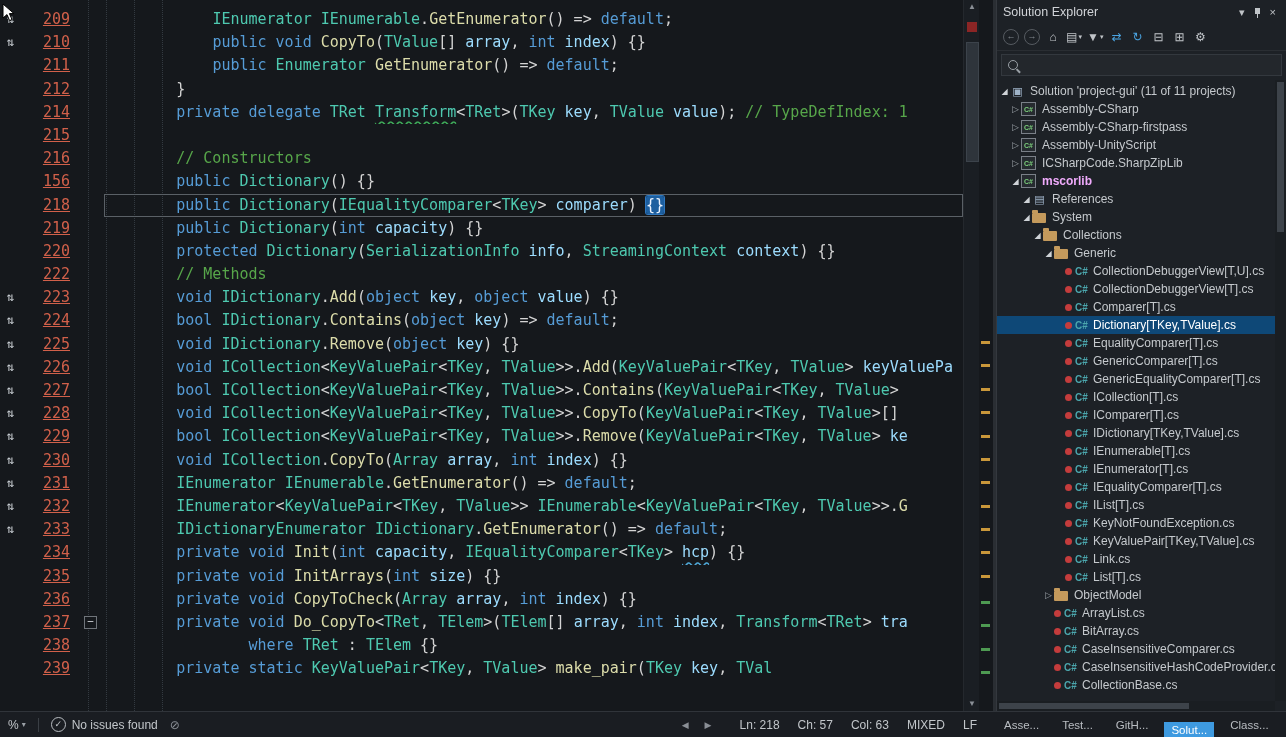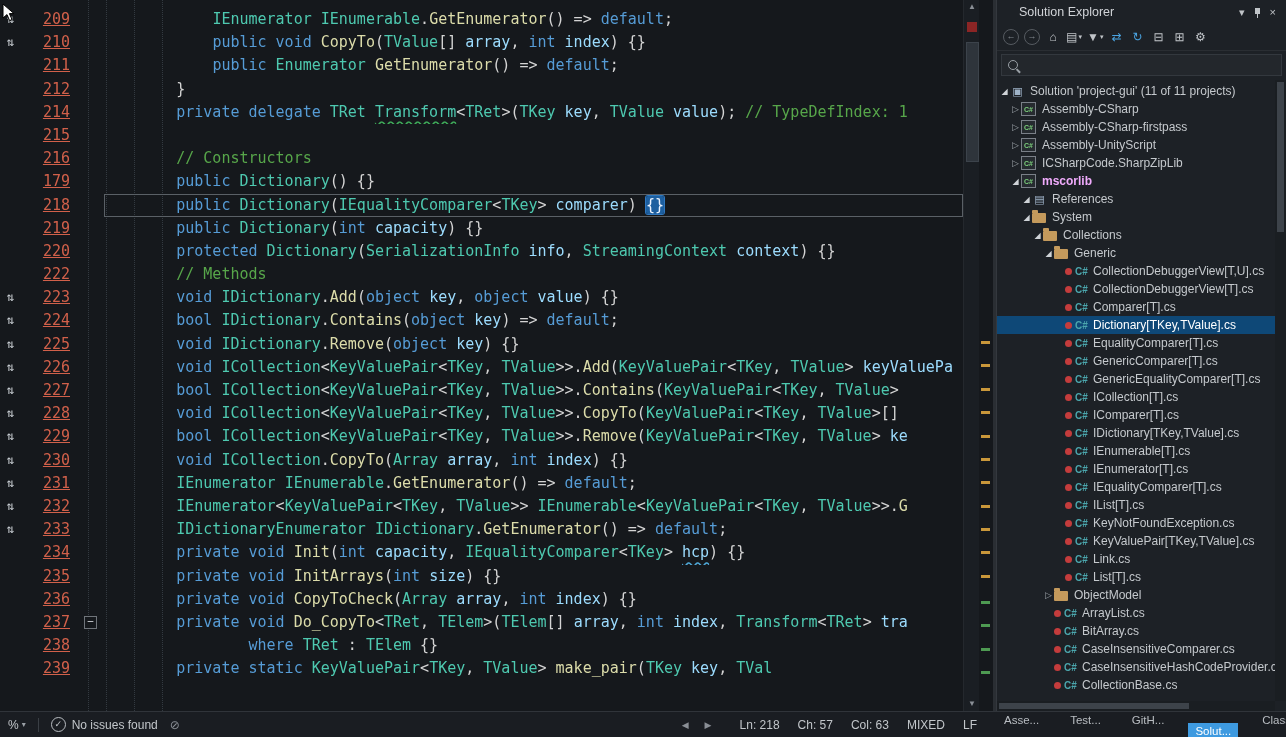--- a/index.html
+++ b/index.html
@@ -32,21 +32,21 @@
   .sb-thumb{position:absolute;left:2px;width:11px;background:#2e343b;border:1px solid #3c434b;}
   .err-sq{position:absolute;left:3px;top:22px;width:10px;height:10px;background:#8b2525;}
   .sb-arrow{position:absolute;left:0;width:16px;text-align:center;color:#8a8f96;font-size:8px;line-height:10px;}
   .mark{position:absolute;left:2px;width:9px;height:3px;}
   .splitter{width:3px;background:#2a2e33;cursor:col-resize;}
 
   
   .se{width:289px;flex:none;background:#1d2126;border-left:1px solid #34383e;display:flex;
     flex-direction:column;position:relative;color:#c5c9cd;font-size:12px;}
   .se-header{height:24px;display:flex;align-items:center;padding:0 6px;}
-  .se-title{flex:1;font-size:12.5px;color:#d0d3d7;margin-left:16px;}
+  .se-title{flex:1;font-size:12.5px;color:#d0d3d7;}
   .hbtn{background:none;border:0;color:#c0c4c8;padding:0 4px;font-size:11px;line-height:16px;cursor:default;}
   .pinshape{position:relative;display:inline-block;width:9px;height:12px;vertical-align:middle;}
   .pinshape::before{content:"";position:absolute;left:2px;top:1px;width:5px;height:6px;background:#c0c4c8;}
   .pinshape::after{content:"";position:absolute;left:4px;top:7px;width:1px;height:4px;background:#c0c4c8;}
   .se-toolbar{height:26px;display:flex;align-items:center;gap:1px;padding:0 4px;border-bottom:1px solid #2a2e33;}
   .tbtn{background:none;border:0;color:#c0c4c8;min-width:20px;height:20px;font-size:12px;
     display:inline-flex;align-items:center;justify-content:center;cursor:default;padding:0 2px;}
   .tbtn .circle{border:1px solid #565b61;border-radius:50%;width:14px;height:14px;line-height:12px;
     font-size:9px;color:#848a90;display:inline-block;text-align:center;}
   .tbtn.blue{color:#4aa3e0;}
@@ -82,21 +82,21 @@
   .sb-left{flex:1;display:flex;align-items:center;gap:12px;padding-left:8px;}
   .zoom{display:flex;align-items:center;gap:3px;}
   .zoom .caret{font-size:8px;color:#9aa0a6;}
   .vdiv{width:1px;height:14px;background:#3a3f45;}
   .issues{display:flex;align-items:center;gap:6px;}
   .checkcircle{width:13px;height:13px;border:1px solid #b9bdc2;border-radius:50%;font-size:9px;
     line-height:12px;text-align:center;display:inline-block;}
   .dimicon{color:#8a8f96;font-size:12px;}
   .hsarrows{display:flex;gap:16px;margin-right:28px;color:#8a8f96;font-size:9px;}
   .sb-pos{display:flex;gap:18px;margin-right:16px;}
-  .sb-tabs{width:289px;flex:none;display:flex;gap:17px;align-items:flex-start;padding-left:4px;height:100%;}
+  .sb-tabs{width:289px;flex:none;display:flex;gap:9px;align-items:center;padding-left:4px;height:100%;}
   .sb-tab{padding:2px 7px;font-size:11.5px;color:#b9bdc2;cursor:default;}
   .sb-tab.active{background:#3e9ae0;color:#fff;margin-top:11px;}
 
   .cursor{position:absolute;left:2px;top:3px;z-index:99;}
 </style>
 </head>
 <body>
 
 <div class="app">
   <svg class="cursor" width="16" height="20" viewBox="0 0 16 20">
@@ -112,21 +112,21 @@
           <div style="left:162px"></div>
       </div>
       <div id="code-lines">
           <div class="code-line"><span class="g-icon">⇅</span><span class="g-num">209</span><span class="g-fold"></span><span class="g-text"><span class="tk-p">            </span><span class="tk-t">IEnumerator</span><span class="tk-p"> </span><span class="tk-t">IEnumerable</span><span class="tk-p">.</span><span class="tk-m">GetEnumerator</span><span class="tk-p">() =&gt; </span><span class="tk-k">default</span><span class="tk-p">;</span></span></div>
           <div class="code-line"><span class="g-icon">⇅</span><span class="g-num">210</span><span class="g-fold"></span><span class="g-text"><span class="tk-p">            </span><span class="tk-k">public</span><span class="tk-p"> </span><span class="tk-k">void</span><span class="tk-p"> </span><span class="tk-m">CopyTo</span><span class="tk-p">(</span><span class="tk-t">TValue</span><span class="tk-p">[] </span><span class="tk-v">array</span><span class="tk-p">, </span><span class="tk-k">int</span><span class="tk-p"> </span><span class="tk-v">index</span><span class="tk-p">) {}</span></span></div>
           <div class="code-line"><span class="g-icon"></span><span class="g-num">211</span><span class="g-fold"></span><span class="g-text"><span class="tk-p">            </span><span class="tk-k">public</span><span class="tk-p"> </span><span class="tk-t">Enumerator</span><span class="tk-p"> </span><span class="tk-m">GetEnumerator</span><span class="tk-p">() =&gt; </span><span class="tk-k">default</span><span class="tk-p">;</span></span></div>
           <div class="code-line"><span class="g-icon"></span><span class="g-num">212</span><span class="g-fold"></span><span class="g-text"><span class="tk-p">        }</span></span></div>
           <div class="code-line"><span class="g-icon"></span><span class="g-num">214</span><span class="g-fold"></span><span class="g-text"><span class="tk-p">        </span><span class="tk-k">private</span><span class="tk-p"> </span><span class="tk-k">delegate</span><span class="tk-p"> </span><span class="tk-t">TRet</span><span class="tk-p"> </span><span class="tk-t sq-g">Transform</span><span class="tk-p">&lt;</span><span class="tk-t">TRet</span><span class="tk-p">&gt;(</span><span class="tk-t">TKey</span><span class="tk-p"> </span><span class="tk-v">key</span><span class="tk-p">, </span><span class="tk-t">TValue</span><span class="tk-p"> </span><span class="tk-v">value</span><span class="tk-p">); </span><span class="tk-c">// TypeDefIndex: 1</span></span></div>
           <div class="code-line"><span class="g-icon"></span><span class="g-num">215</span><span class="g-fold"></span><span class="g-text"></span></div>
           <div class="code-line"><span class="g-icon"></span><span class="g-num">216</span><span class="g-fold"></span><span class="g-text"><span class="tk-p">        </span><span class="tk-c">// Constructors</span></span></div>
-          <div class="code-line"><span class="g-icon"></span><span class="g-num">179</span><span class="g-fold"></span><span class="g-text"><span class="tk-p">        </span><span class="tk-k">public</span><span class="tk-p"> </span><span class="tk-t">Dictionary</span><span class="tk-p">() {}</span></span></div>
+          <div class="code-line"><span class="g-icon"></span><span class="g-num">156</span><span class="g-fold"></span><span class="g-text"><span class="tk-p">        </span><span class="tk-k">public</span><span class="tk-p"> </span><span class="tk-t">Dictionary</span><span class="tk-p">() {}</span></span></div>
           <div class="code-line current"><span class="g-icon"></span><span class="g-num">218</span><span class="g-fold"></span><span class="g-text"><span class="tk-p">        </span><span class="tk-k">public</span><span class="tk-p"> </span><span class="tk-t">Dictionary</span><span class="tk-p">(</span><span class="tk-t">IEqualityComparer</span><span class="tk-p">&lt;</span><span class="tk-t">TKey</span><span class="tk-p">&gt; </span><span class="tk-v">comparer</span><span class="tk-p">) </span><span class="tk-p brace">{}</span></span></div>
           <div class="code-line"><span class="g-icon"></span><span class="g-num">219</span><span class="g-fold"></span><span class="g-text"><span class="tk-p">        </span><span class="tk-k">public</span><span class="tk-p"> </span><span class="tk-t">Dictionary</span><span class="tk-p">(</span><span class="tk-k">int</span><span class="tk-p"> </span><span class="tk-v">capacity</span><span class="tk-p">) {}</span></span></div>
           <div class="code-line"><span class="g-icon"></span><span class="g-num">220</span><span class="g-fold"></span><span class="g-text"><span class="tk-p">        </span><span class="tk-k">protected</span><span class="tk-p"> </span><span class="tk-t">Dictionary</span><span class="tk-p">(</span><span class="tk-t">SerializationInfo</span><span class="tk-p"> </span><span class="tk-v">info</span><span class="tk-p">, </span><span class="tk-t">StreamingContext</span><span class="tk-p"> </span><span class="tk-v">context</span><span class="tk-p">) {}</span></span></div>
           <div class="code-line"><span class="g-icon"></span><span class="g-num">222</span><span class="g-fold"></span><span class="g-text"><span class="tk-p">        </span><span class="tk-c">// Methods</span></span></div>
           <div class="code-line"><span class="g-icon">⇅</span><span class="g-num">223</span><span class="g-fold"></span><span class="g-text"><span class="tk-p">        </span><span class="tk-k">void</span><span class="tk-p"> </span><span class="tk-t">IDictionary</span><span class="tk-p">.</span><span class="tk-m">Add</span><span class="tk-p">(</span><span class="tk-k">object</span><span class="tk-p"> </span><span class="tk-v">key</span><span class="tk-p">, </span><span class="tk-k">object</span><span class="tk-p"> </span><span class="tk-v">value</span><span class="tk-p">) {}</span></span></div>
           <div class="code-line"><span class="g-icon">⇅</span><span class="g-num">224</span><span class="g-fold"></span><span class="g-text"><span class="tk-p">        </span><span class="tk-k">bool</span><span class="tk-p"> </span><span class="tk-t">IDictionary</span><span class="tk-p">.</span><span class="tk-m">Contains</span><span class="tk-p">(</span><span class="tk-k">object</span><span class="tk-p"> </span><span class="tk-v">key</span><span class="tk-p">) =&gt; </span><span class="tk-k">default</span><span class="tk-p">;</span></span></div>
           <div class="code-line"><span class="g-icon">⇅</span><span class="g-num">225</span><span class="g-fold"></span><span class="g-text"><span class="tk-p">        </span><span class="tk-k">void</span><span class="tk-p"> </span><span class="tk-t">IDictionary</span><span class="tk-p">.</span><span class="tk-m">Remove</span><span class="tk-p">(</span><span class="tk-k">object</span><span class="tk-p"> </span><span class="tk-v">key</span><span class="tk-p">) {}</span></span></div>
           <div class="code-line"><span class="g-icon">⇅</span><span class="g-num">226</span><span class="g-fold"></span><span class="g-text"><span class="tk-p">        </span><span class="tk-k">void</span><span class="tk-p"> </span><span class="tk-t">ICollection</span><span class="tk-p">&lt;</span><span class="tk-t">KeyValuePair</span><span class="tk-p">&lt;</span><span class="tk-t">TKey</span><span class="tk-p">, </span><span class="tk-t">TValue</span><span class="tk-p">&gt;&gt;.</span><span class="tk-m">Add</span><span class="tk-p">(</span><span class="tk-t">KeyValuePair</span><span class="tk-p">&lt;</span><span class="tk-t">TKey</span><span class="tk-p">, </span><span class="tk-t">TValue</span><span class="tk-p">&gt; </span><span class="tk-v">keyValuePa</span></span></div>
           <div class="code-line"><span class="g-icon">⇅</span><span class="g-num">227</span><span class="g-fold"></span><span class="g-text"><span class="tk-p">        </span><span class="tk-k">bool</span><span class="tk-p"> </span><span class="tk-t">ICollection</span><span class="tk-p">&lt;</span><span class="tk-t">KeyValuePair</span><span class="tk-p">&lt;</span><span class="tk-t">TKey</span><span class="tk-p">, </span><span class="tk-t">TValue</span><span class="tk-p">&gt;&gt;.</span><span class="tk-m">Contains</span><span class="tk-p">(</span><span class="tk-t">KeyValuePair</span><span class="tk-p">&lt;</span><span class="tk-t">TKey</span><span class="tk-p">, </span><span class="tk-t">TValue</span><span class="tk-p">&gt;</span></span></div>
           <div class="code-line"><span class="g-icon">⇅</span><span class="g-num">228</span><span class="g-fold"></span><span class="g-text"><span class="tk-p">        </span><span class="tk-k">void</span><span class="tk-p"> </span><span class="tk-t">ICollection</span><span class="tk-p">&lt;</span><span class="tk-t">KeyValuePair</span><span class="tk-p">&lt;</span><span class="tk-t">TKey</span><span class="tk-p">, </span><span class="tk-t">TValue</span><span class="tk-p">&gt;&gt;.</span><span class="tk-m">CopyTo</span><span class="tk-p">(</span><span class="tk-t">KeyValuePair</span><span class="tk-p">&lt;</span><span class="tk-t">TKey</span><span class="tk-p">, </span><span class="tk-t">TValue</span><span class="tk-p">&gt;[]</span></span></div>

